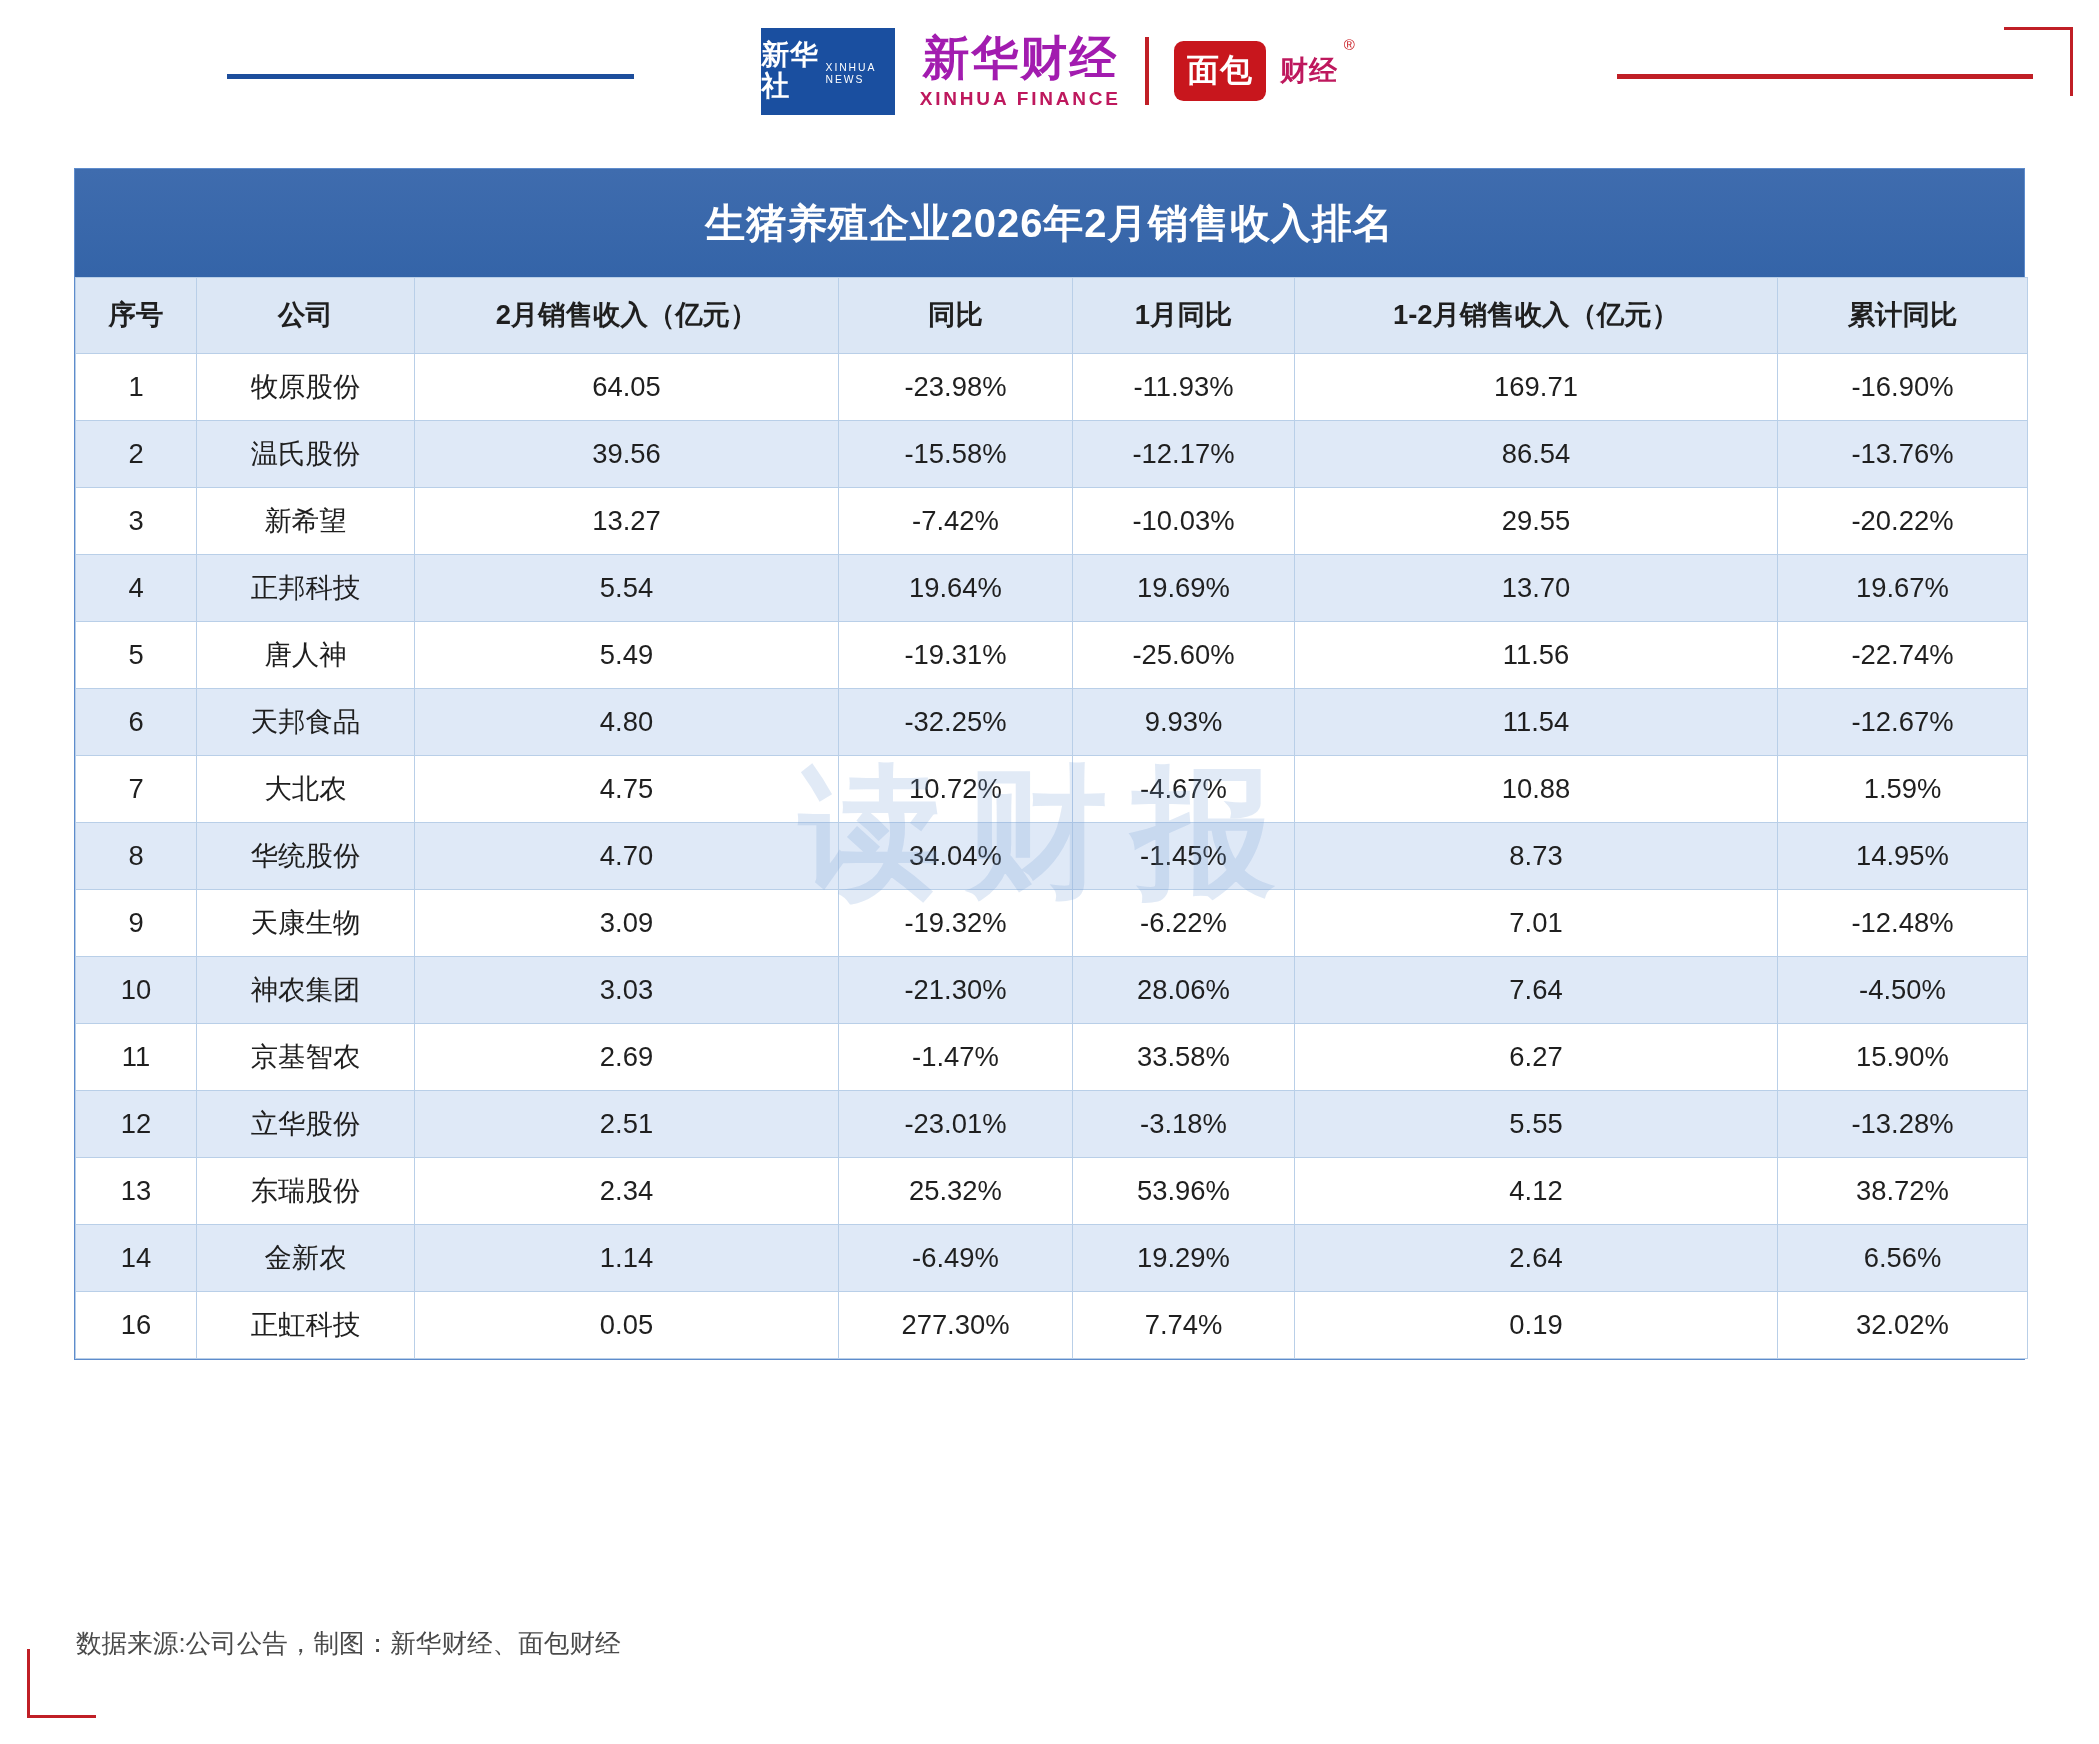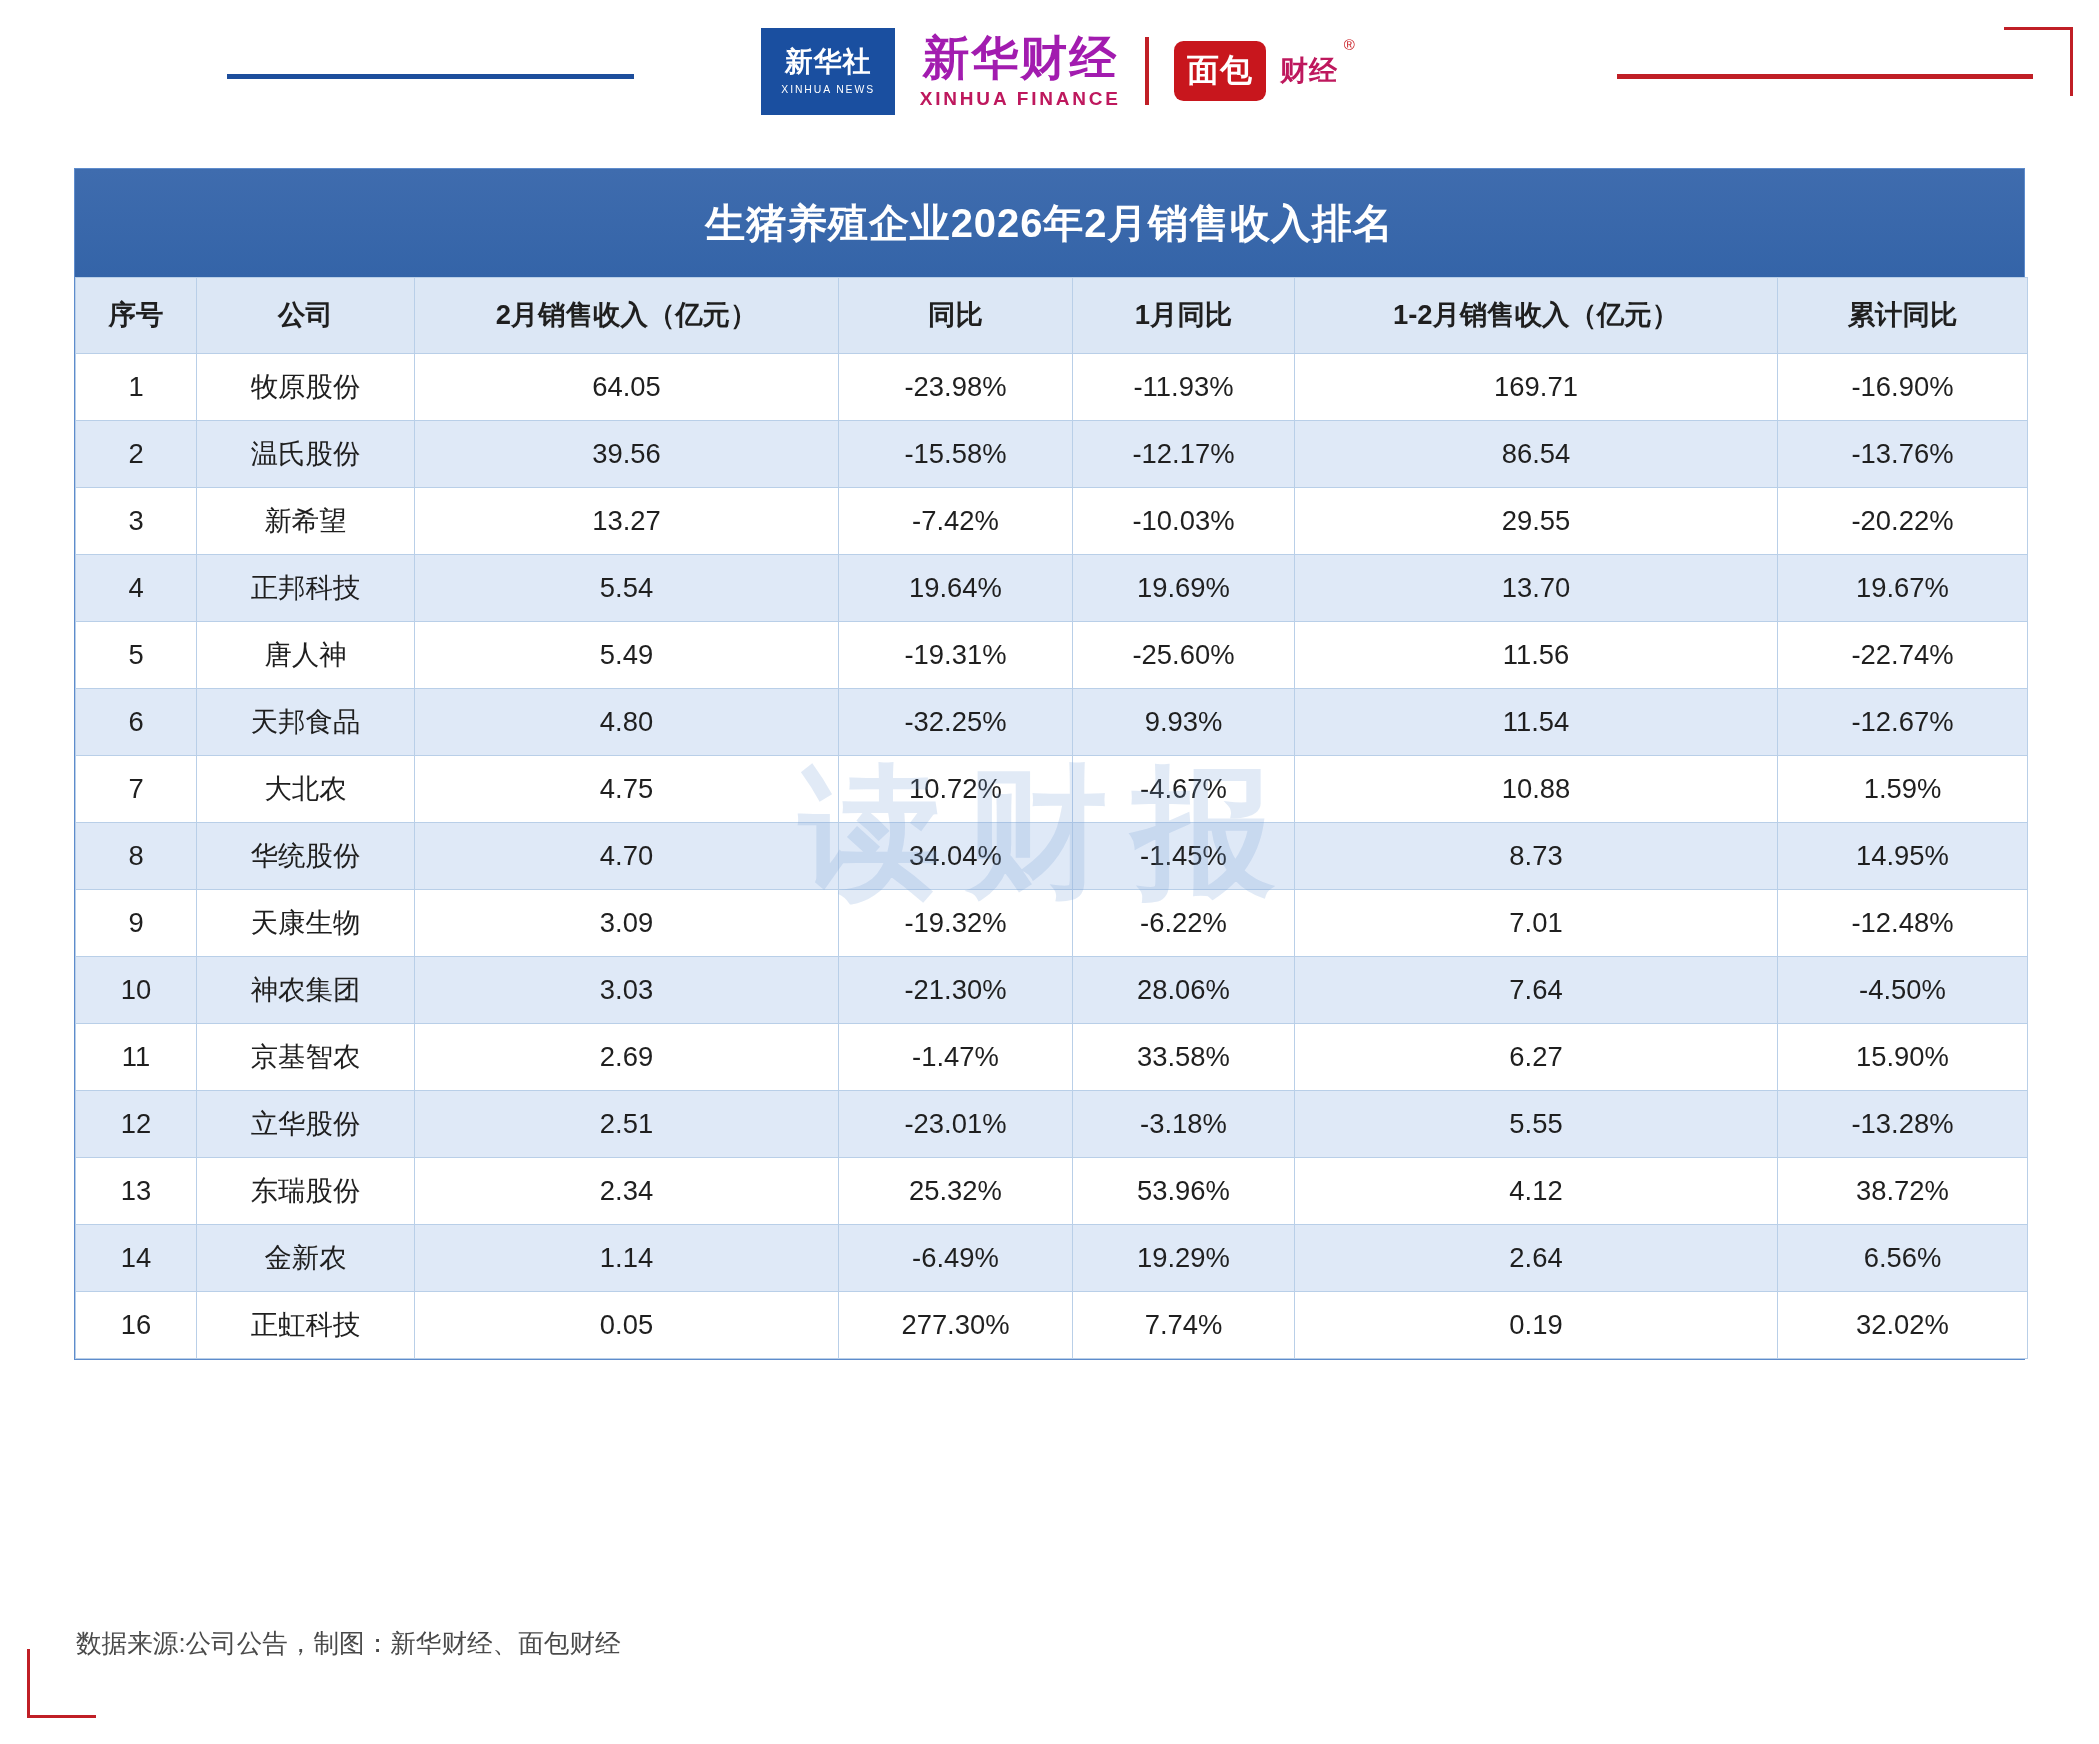--- a/index.html
+++ b/index.html
@@ -40,21 +40,21 @@
     z-index: 2;
     background: #fff;
     padding: 0 17px;
   }
   .xinhua-news {
     width: 134px;
     height: 87px;
     background: #1a4fa0;
     color: #fff;
     display: flex;
-    flex-direction: column;
+    flex-direction: row;
     align-items: center;
     justify-content: center;
     line-height: 1.1;
   }
   .xinhua-news .cn {
     font-size: 28px;
     font-weight: bold;
     letter-spacing: 0.9px;
   }
   .xinhua-news .en {

